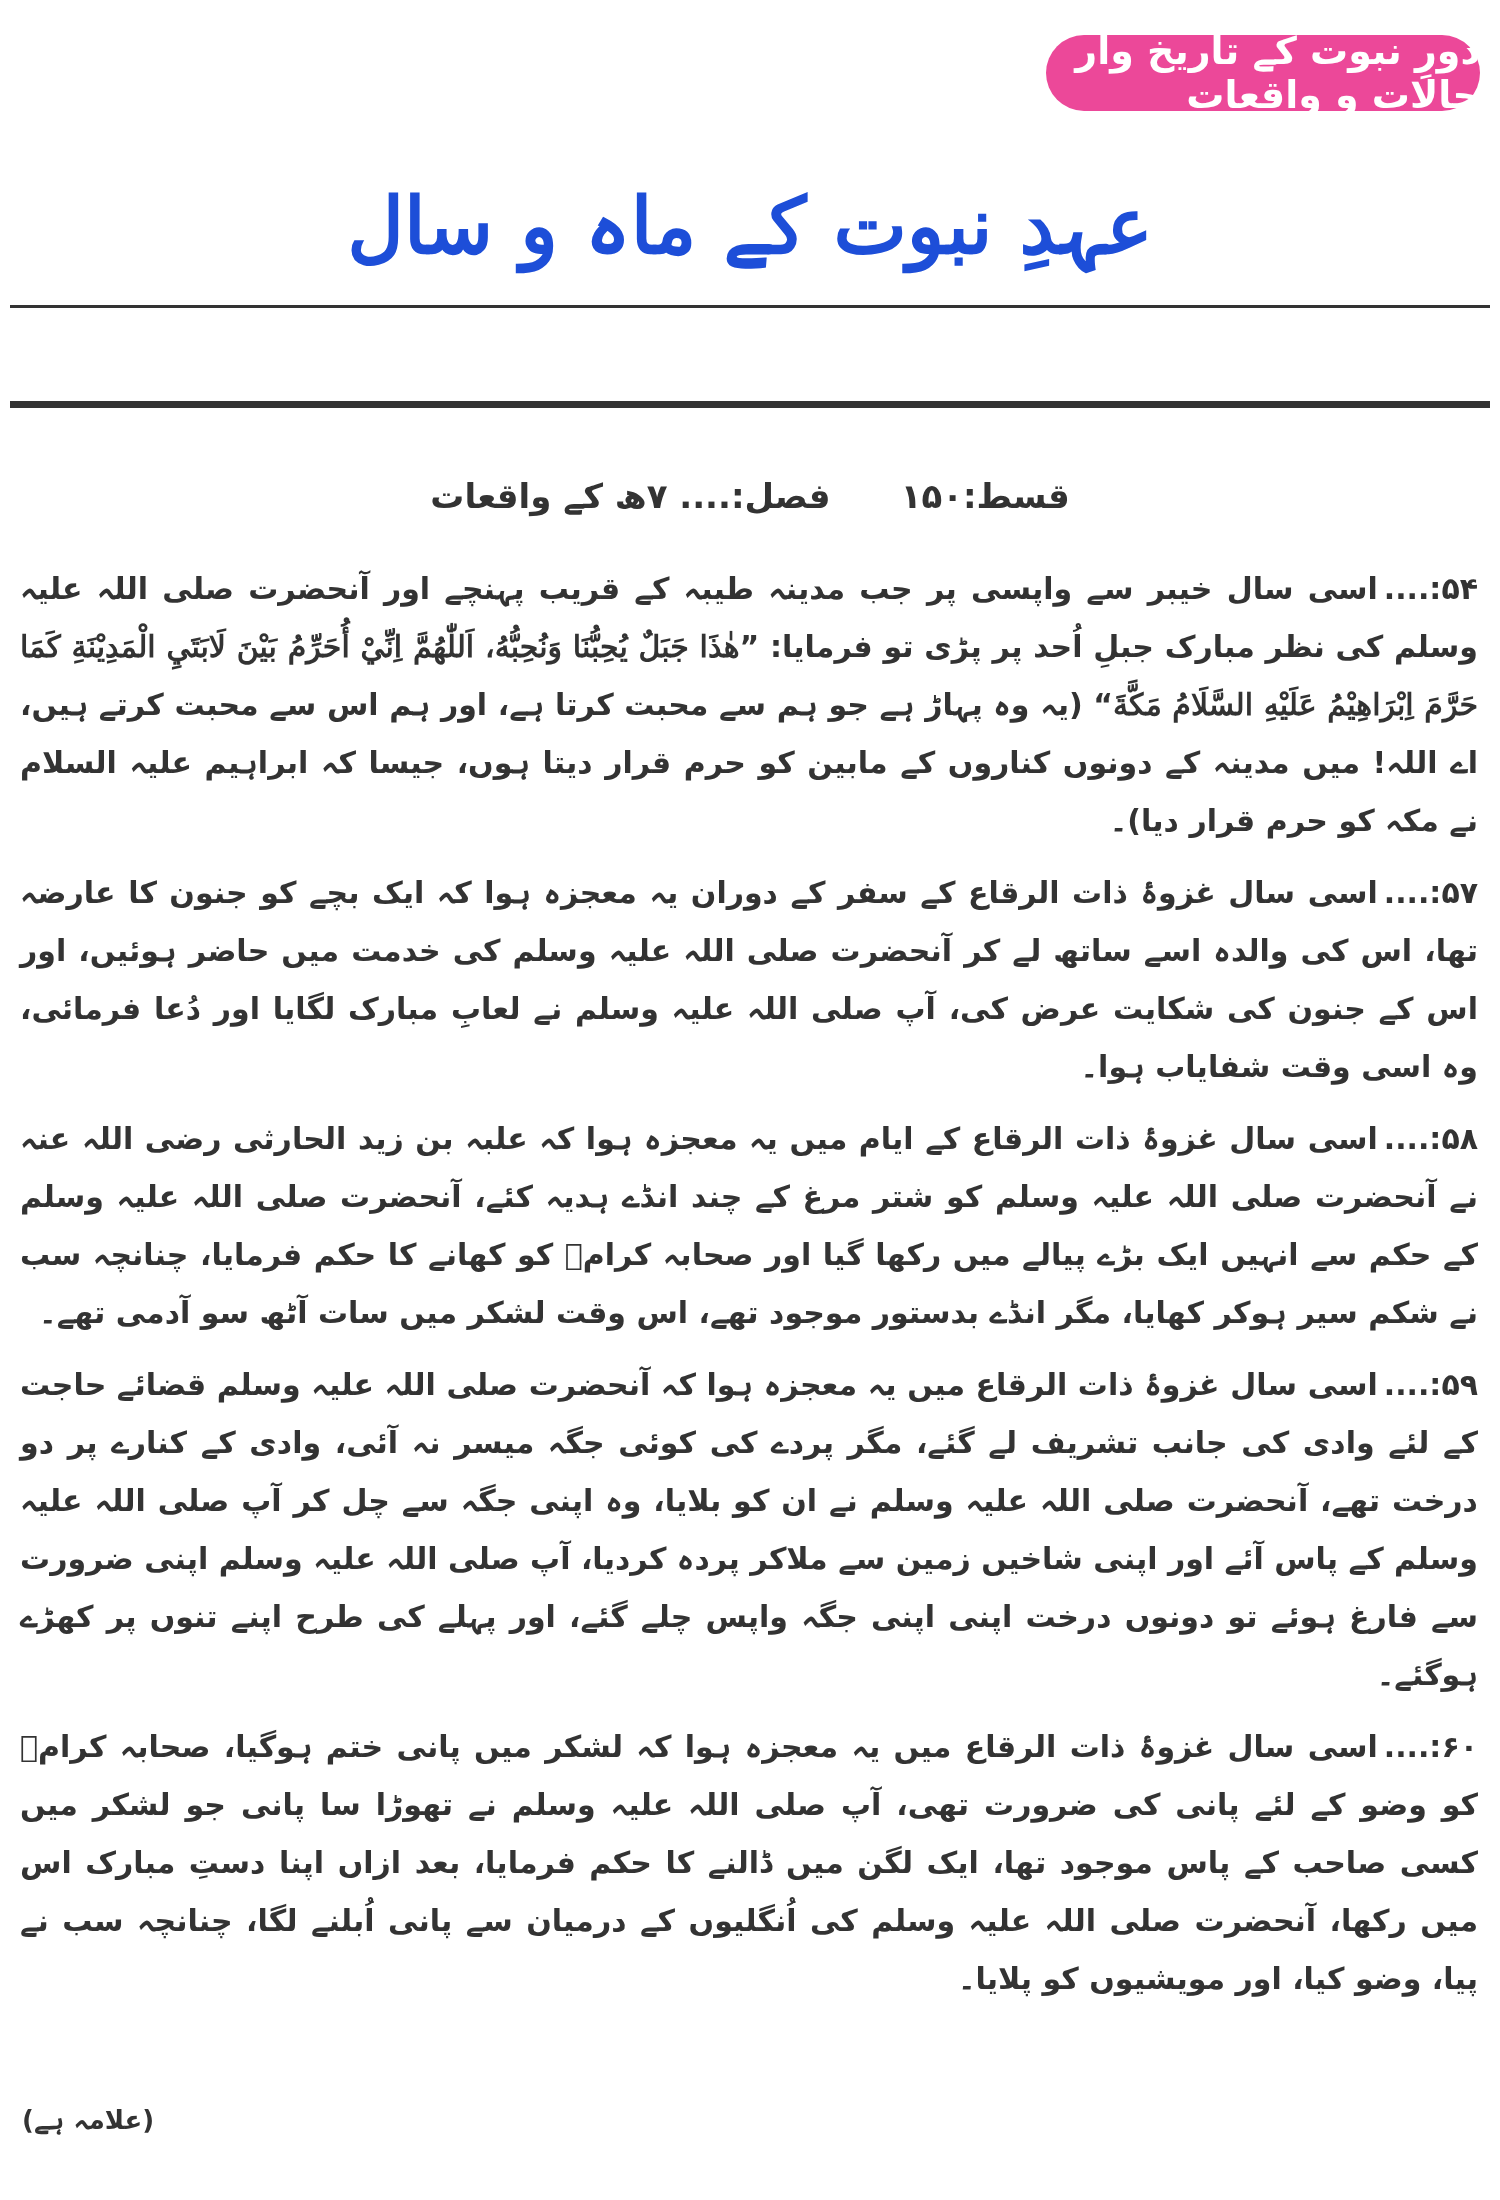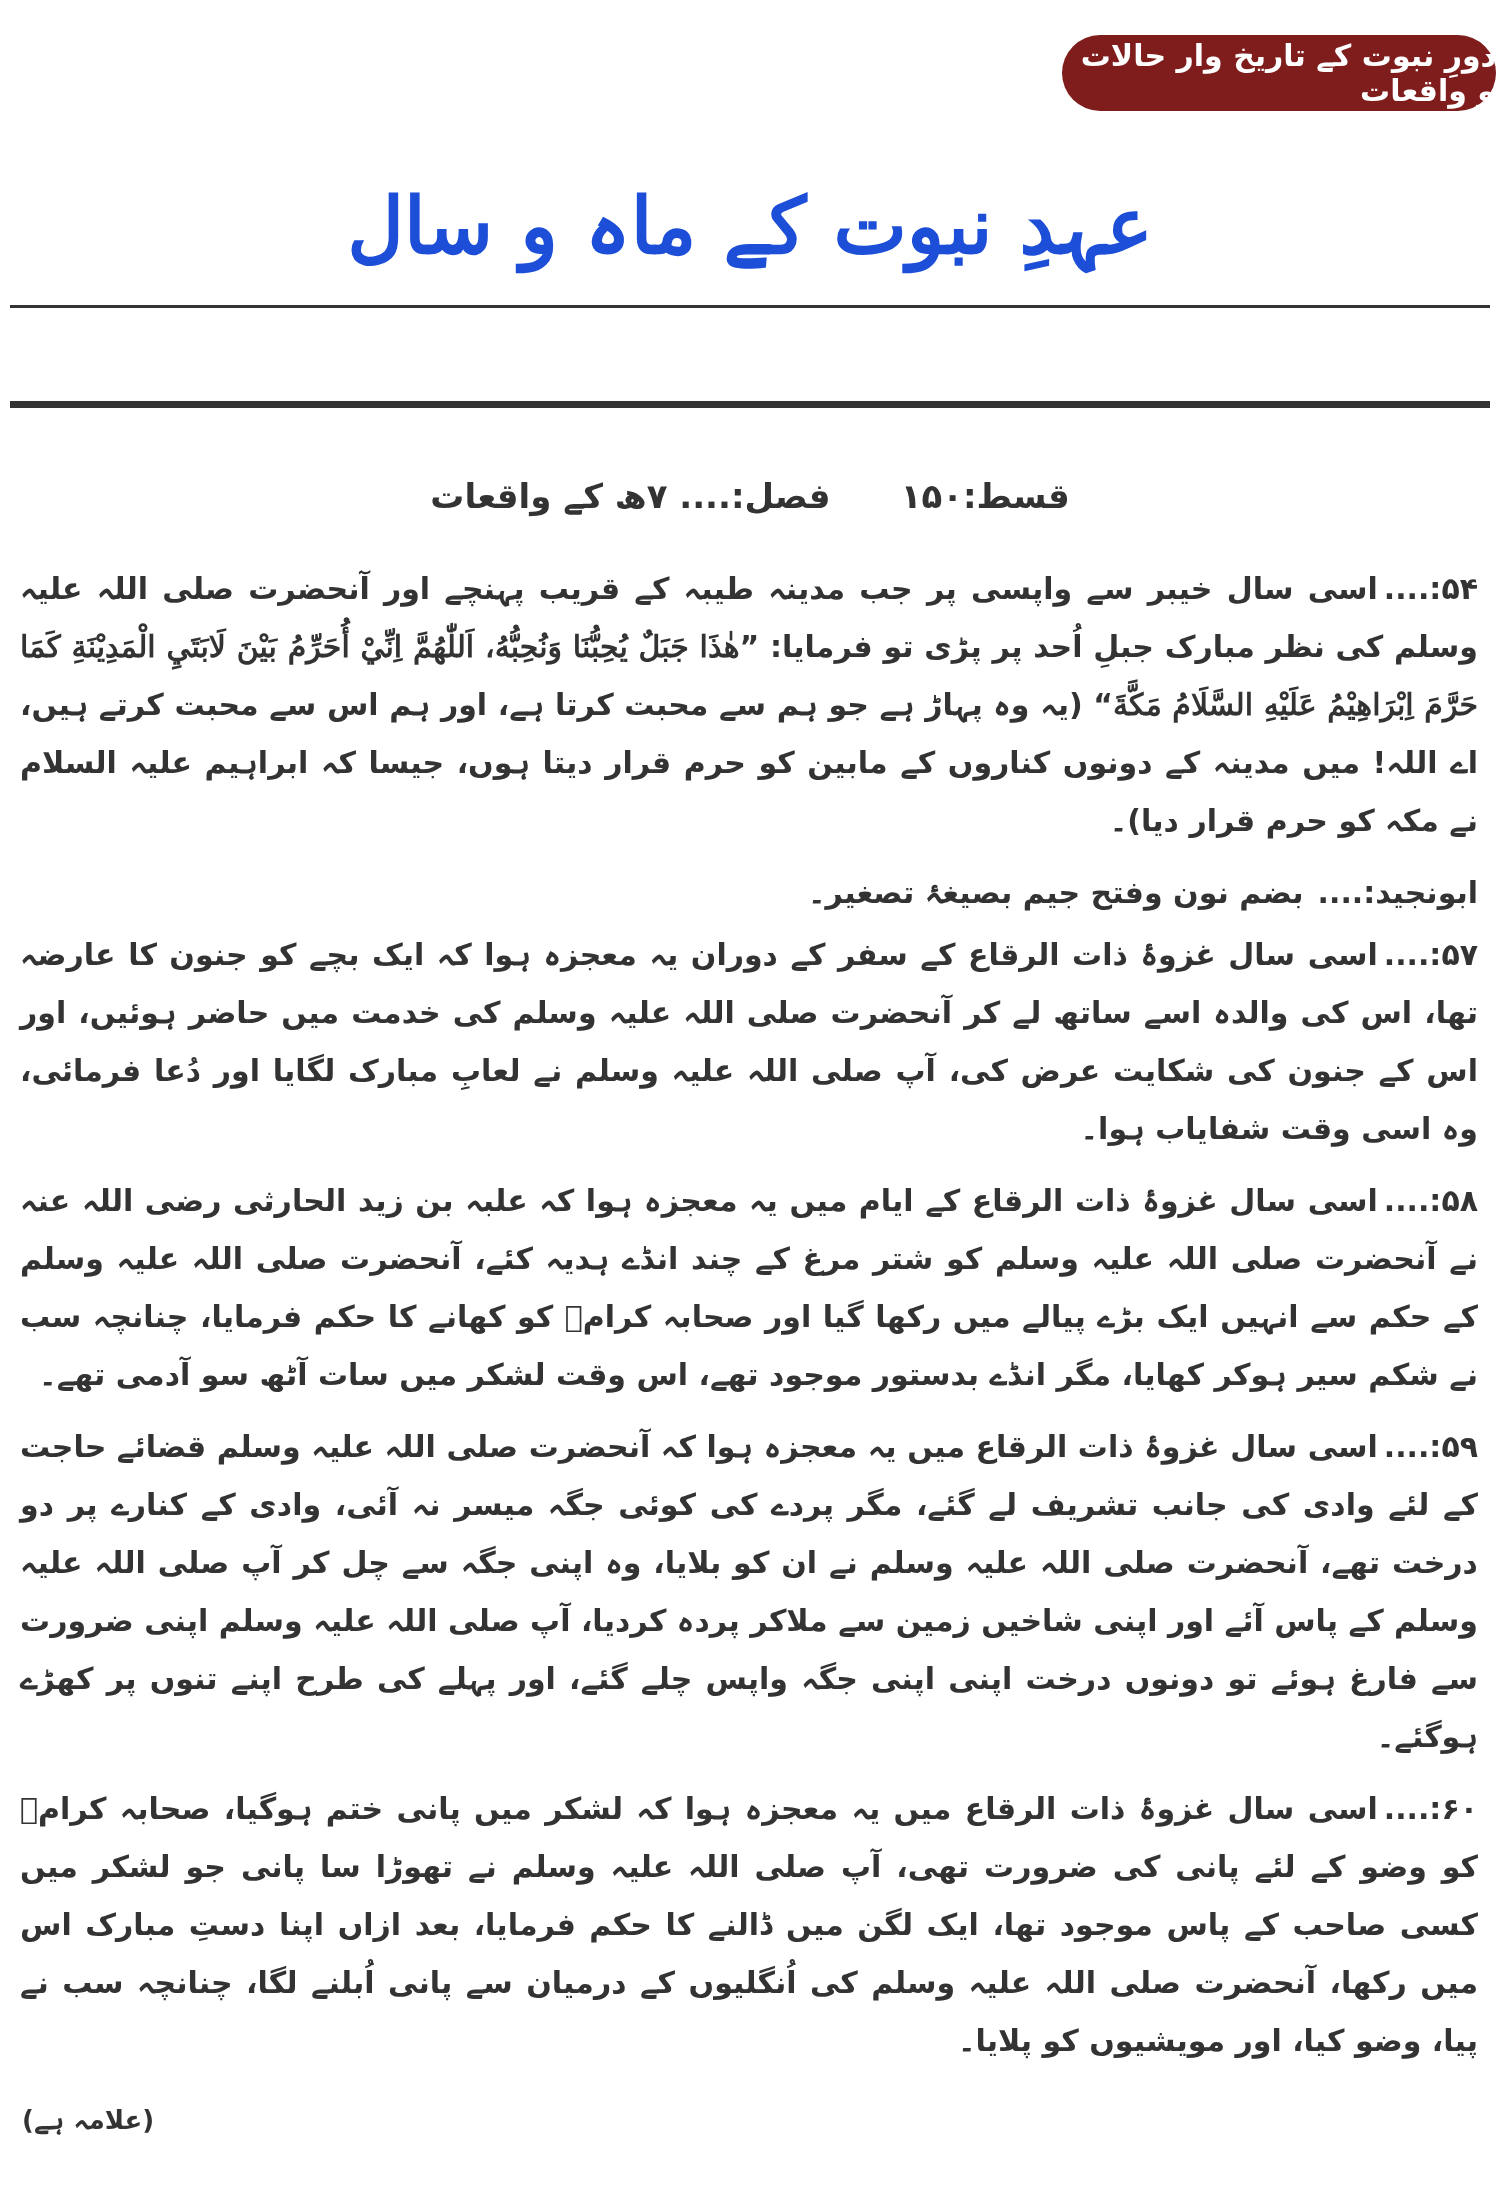--- a/index.html
+++ b/index.html
@@ -2,23 +2,23 @@
 <html><head>
 <meta charset="utf-8">
 <style>
   html, body { margin: 0; padding: 0; background: #ffffff; }
   body {
     width: 1500px; height: 2200px; position: relative; overflow: hidden;
     color: #333333;
     font-family: "DejaVu Sans", sans-serif;
   }
   .section-tab {
-    position: absolute; top: 35px; right: 4px; width: 434px; height: 76px;
-    background: #7f1d1d; border-radius: 38px;
-    color: #ffffff; font-size: 30px; font-weight: bold;
+    position: absolute; top: 35px; right: 20px; width: 434px; height: 76px;
+    background: #ec4899; border-radius: 38px;
+    color: #ffffff; font-size: 38px; font-weight: bold;
     display: flex; align-items: center; justify-content: center;
     direction: rtl;
   }
   .main-title {
     position: absolute; top: 180px; left: 0; width: 1500px; text-align: center;
     font-size: 78px; font-weight: bold; direction: rtl; color: #1d4ed8;
     font-family: "DejaVu Serif", serif;
   }
   .rule {
     position: absolute; left: 10px; right: 10px; background: #333;
@@ -66,23 +66,20 @@
 
 <div class="chapter">
   <span>قسط:۱۵۰</span>
   <span>فصل:.... ۷ھ کے واقعات</span>
 </div>
 
 <div class="body-text">
   <p class="para">
     <span class="num">۵۴:....</span><span>اسی سال خیبر سے واپسی پر جب مدینہ طیبہ کے قریب پہنچے اور آنحضرت صلی اللہ علیہ وسلم کی نظر مبارک جبلِ اُحد پر پڑی تو فرمایا: ”</span><span class="arabic">هٰذَا جَبَلٌ يُحِبُّنَا وَنُحِبُّهُ، اَللّٰهُمَّ اِنِّيْ أُحَرِّمُ بَيْنَ لَابَتَيِ الْمَدِيْنَةِ كَمَا حَرَّمَ اِبْرَاهِيْمُ عَلَيْهِ السَّلَامُ مَكَّةَ</span><span>“ (یہ وہ پہاڑ ہے جو ہم سے محبت کرتا ہے، اور ہم اس سے محبت کرتے ہیں، اے اللہ! میں مدینہ کے دونوں کناروں کے مابین کو حرم قرار دیتا ہوں، جیسا کہ ابراہیم علیہ السلام نے مکہ کو حرم قرار دیا)۔</span>
   </p>
-  <p class="note">
-    <span class="term">ابونجید:....</span><span>بضم نون وفتح جیم بصیغۂ تصغیر۔</span>
-  </p>
   <p class="para">
     <span class="num">۵۷:....</span><span>اسی سال غزوۂ ذات الرقاع کے سفر کے دوران یہ معجزہ ہوا کہ ایک بچے کو جنون کا عارضہ تھا، اس کی والدہ اسے ساتھ لے کر آنحضرت صلی اللہ علیہ وسلم کی خدمت میں حاضر ہوئیں، اور اس کے جنون کی شکایت عرض کی، آپ صلی اللہ علیہ وسلم نے لعابِ مبارک لگایا اور دُعا فرمائی، وہ اسی وقت شفایاب ہوا۔</span>
   </p>
   <p class="para">
     <span class="num">۵۸:....</span><span>اسی سال غزوۂ ذات الرقاع کے ایام میں یہ معجزہ ہوا کہ علبہ بن زید الحارثی رضی اللہ عنہ نے آنحضرت صلی اللہ علیہ وسلم کو شتر مرغ کے چند انڈے ہدیہ کئے، آنحضرت صلی اللہ علیہ وسلم کے حکم سے انہیں ایک بڑے پیالے میں رکھا گیا اور صحابہ کرامؓ کو کھانے کا حکم فرمایا، چنانچہ سب نے شکم سیر ہوکر کھایا، مگر انڈے بدستور موجود تھے، اس وقت لشکر میں سات آٹھ سو آدمی تھے۔</span>
   </p>
   <p class="para">
     <span class="num">۵۹:....</span><span>اسی سال غزوۂ ذات الرقاع میں یہ معجزہ ہوا کہ آنحضرت صلی اللہ علیہ وسلم قضائے حاجت کے لئے وادی کی جانب تشریف لے گئے، مگر پردے کی کوئی جگہ میسر نہ آئی، وادی کے کنارے پر دو درخت تھے، آنحضرت صلی اللہ علیہ وسلم نے ان کو بلایا، وہ اپنی جگہ سے چل کر آپ صلی اللہ علیہ وسلم کے پاس آئے اور اپنی شاخیں زمین سے ملاکر پردہ کردیا، آپ صلی اللہ علیہ وسلم اپنی ضرورت سے فارغ ہوئے تو دونوں درخت اپنی اپنی جگہ واپس چلے گئے، اور پہلے کی طرح اپنے تنوں پر کھڑے ہوگئے۔</span>
   </p>
   <p class="para">

